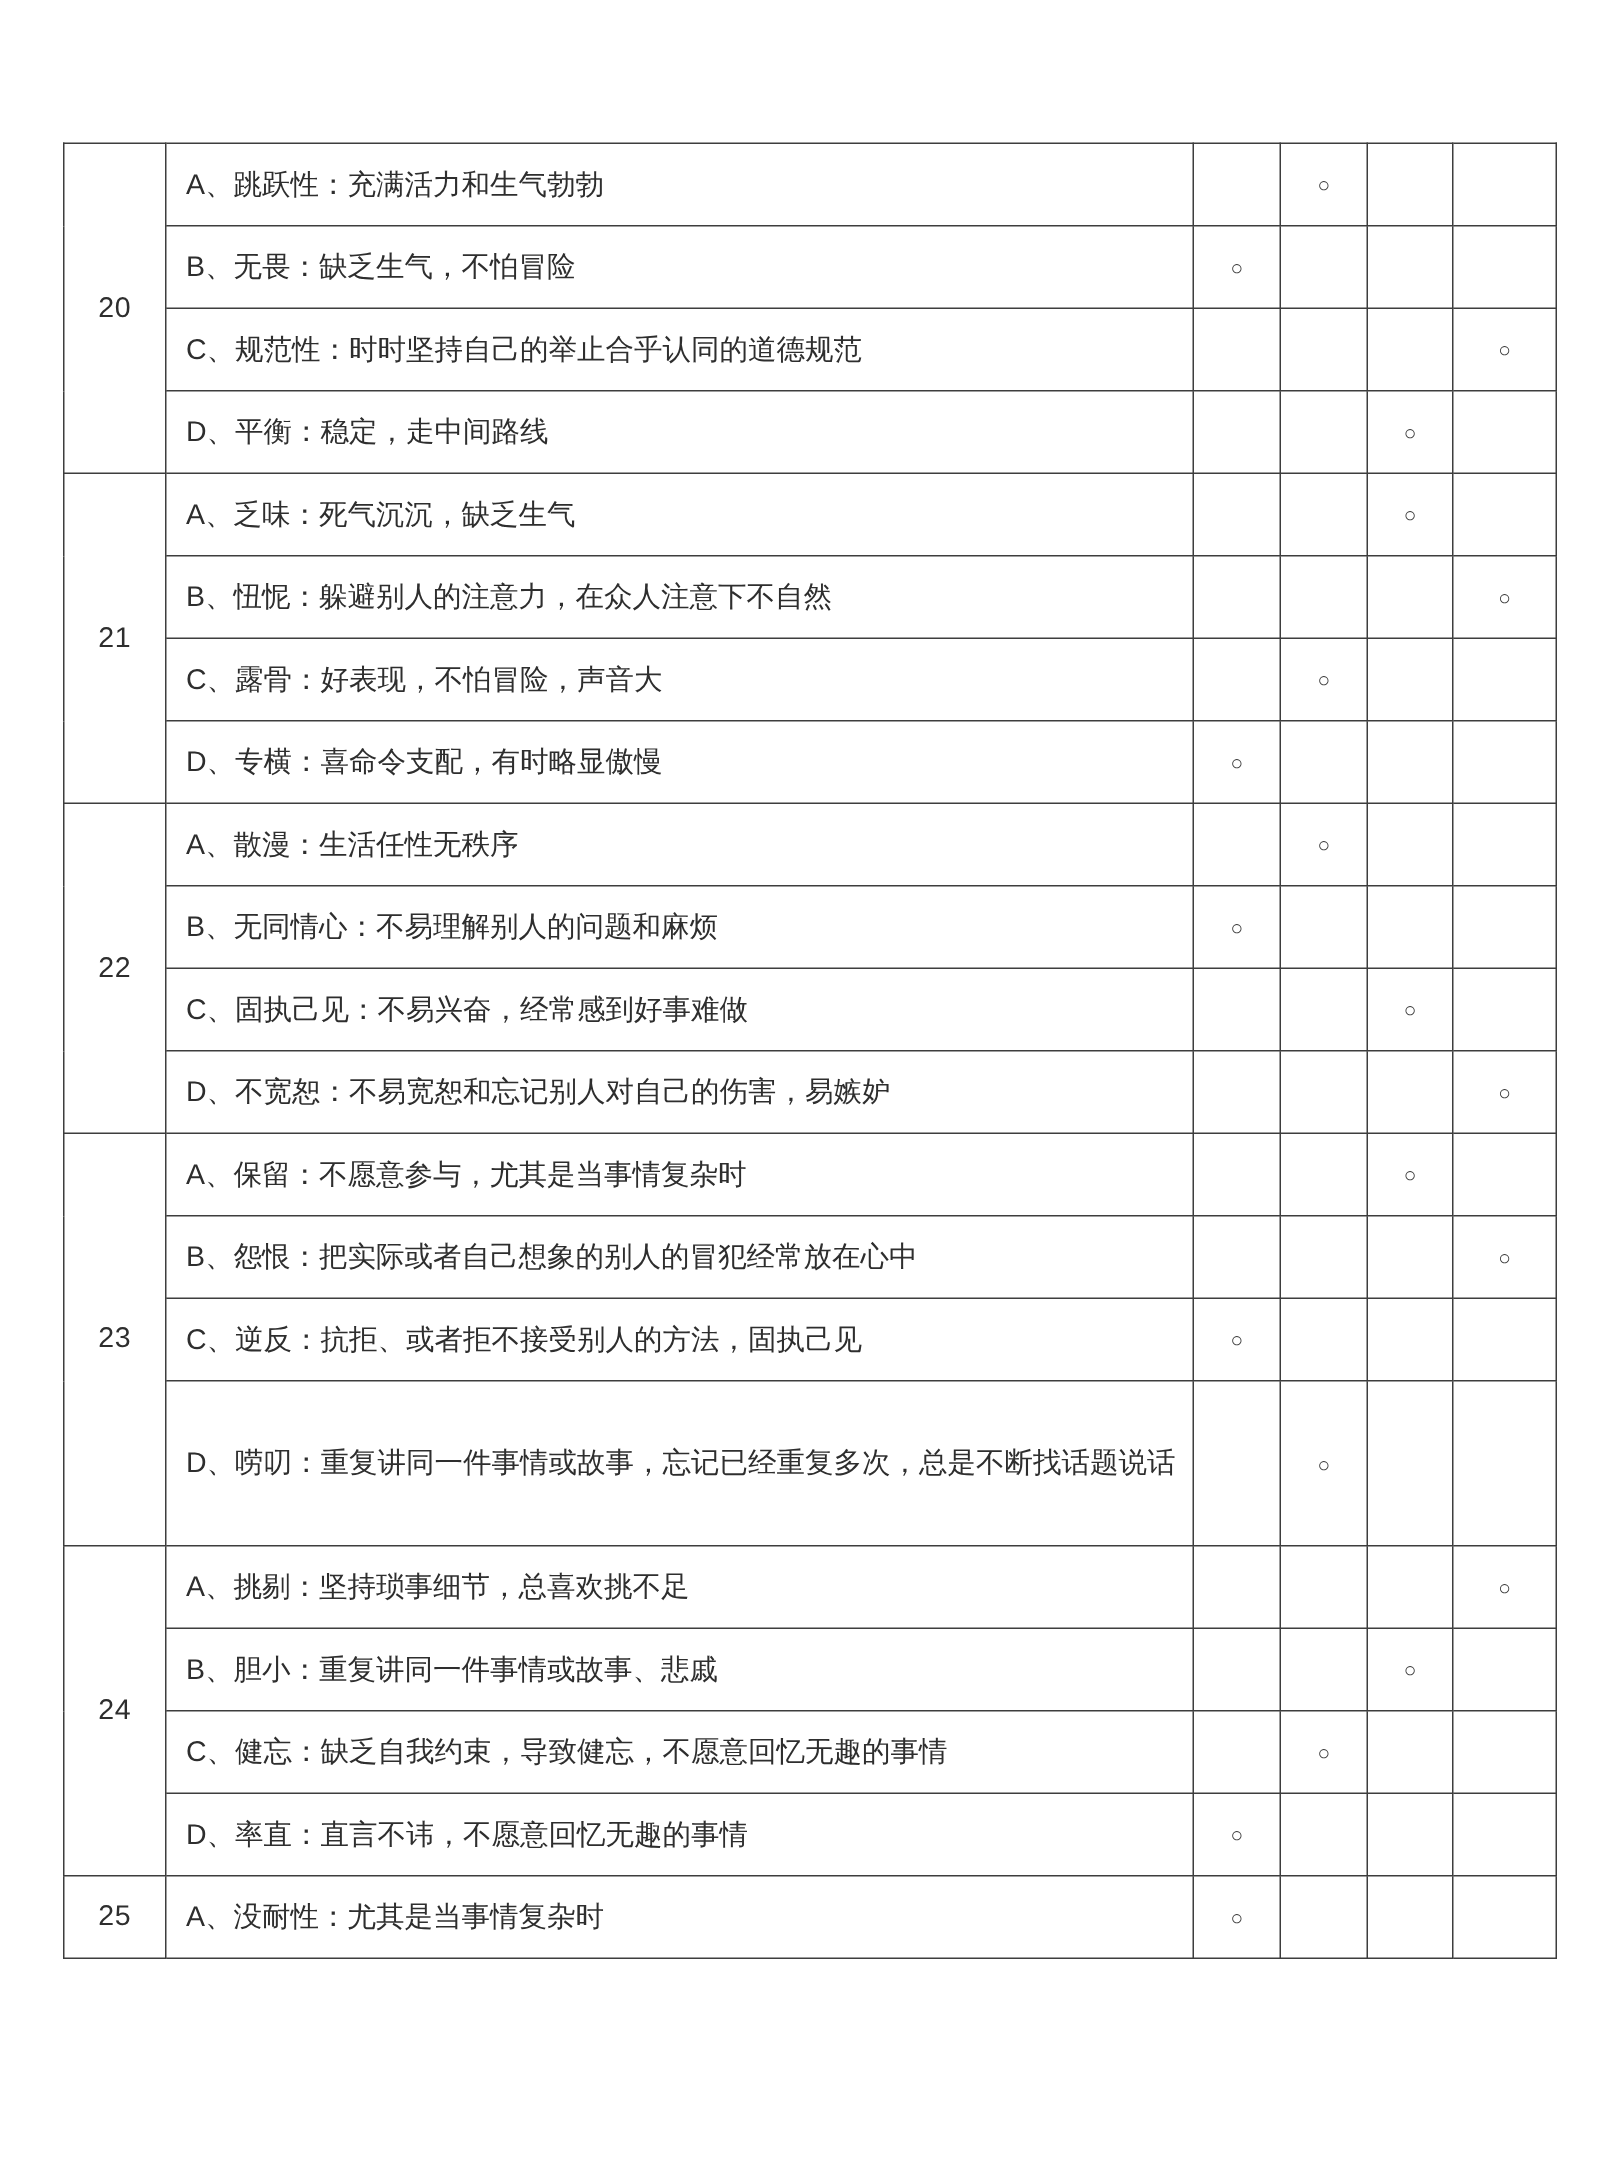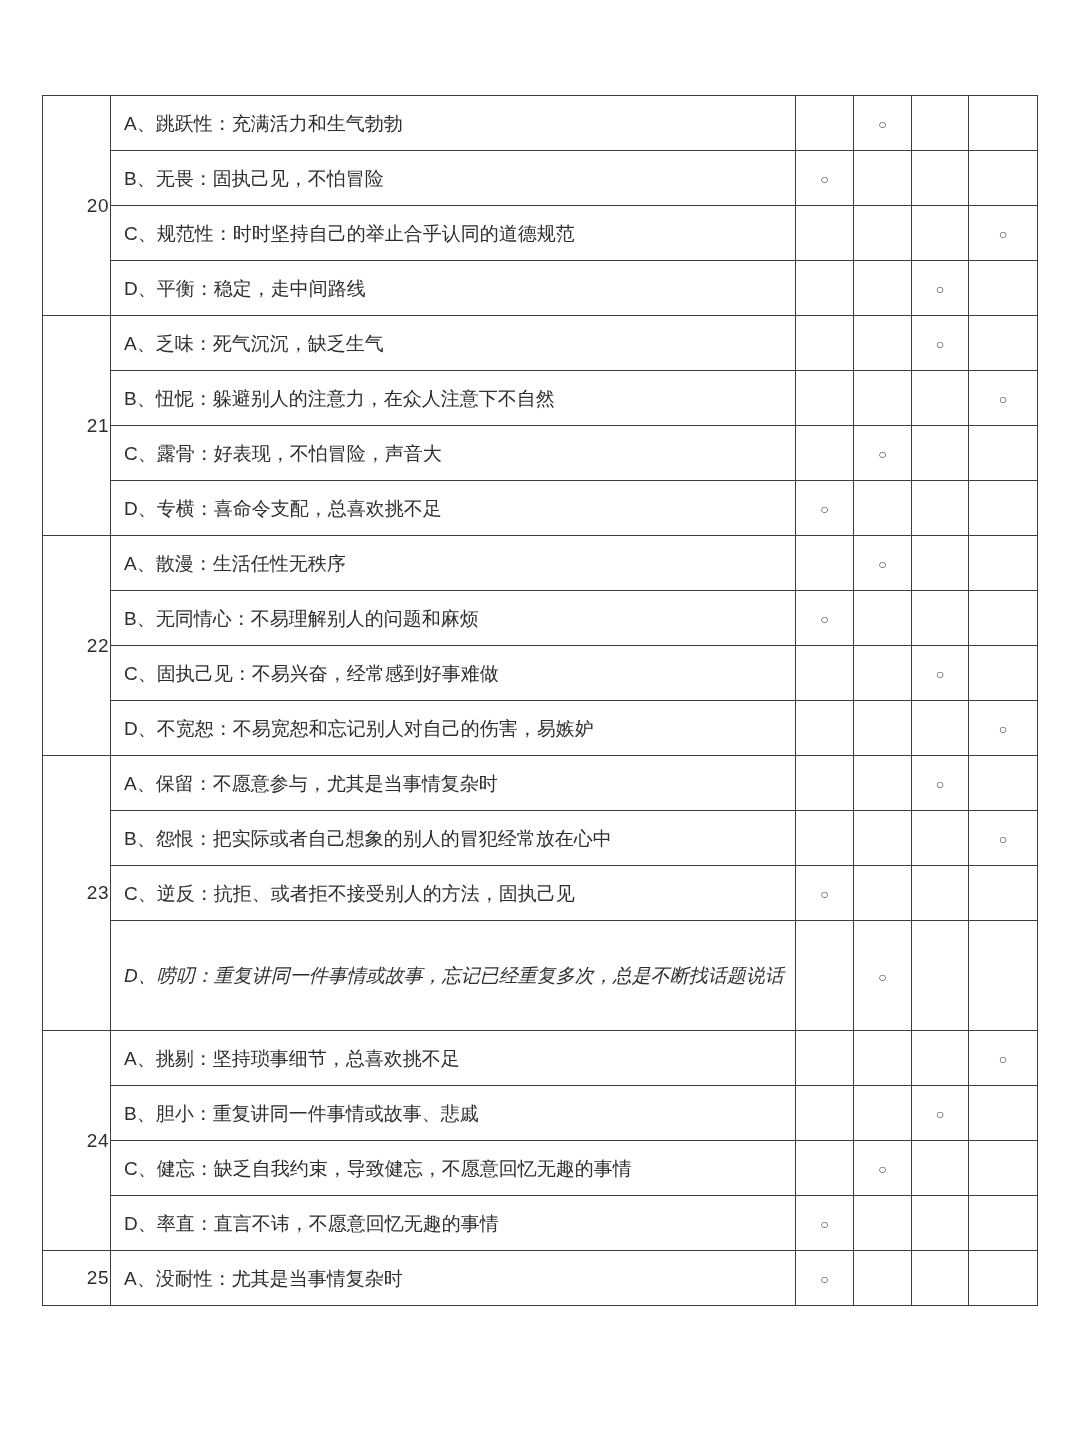--- a/index.html
+++ b/index.html
@@ -25,21 +25,21 @@
     border-collapse: collapse;
     table-layout: fixed;
   }
   .qtable td {
     border: 1px solid #3d3d3d;
     color: #2e2e2e;
     font-size: 19px;
     overflow: hidden;
   }
   .num-cell {
-    text-align: right;
+    text-align: center;
     vertical-align: middle;
     letter-spacing: 0.5px;
   }
   .text-cell {
     padding: 0 10px 0 13px;
     vertical-align: middle;
     line-height: 45px;
     word-break: break-all;
     margin-left: 43px;
   }
@@ -47,21 +47,21 @@
     text-align: center;
     vertical-align: middle;
   }
   .mark {
     display: inline-block;
     font-size: 14px;
     line-height: 1;
     color: #3c3c3c;
   }
   tr.row { height: 55px; }
-  tr.row-tall { height: 110px; font-style: italic; }
+  tr.row-tall { height: 110px; }
 </style>
 </head>
 <body>
 
 <div class="page">
   <table class="qtable">
     <colgroup>
       <col style="width:68px">
       <col style="width:685px">
       <col style="width:58px">
@@ -72,21 +72,21 @@
     <tbody id="table-body">
         <tr class="row">
           <td class="num-cell" rowspan="4">20</td>
           <td class="text-cell">A、跳跃性：充满活力和生气勃勃</td>
           <td class="mark-cell"></td>
           <td class="mark-cell"><span class="mark">○</span></td>
           <td class="mark-cell"></td>
           <td class="mark-cell"></td>
         </tr>
         <tr class="row">
-          <td class="text-cell">B、无畏：固执己见，不怕冒险</td>
+          <td class="text-cell">B、无畏：缺乏生气，不怕冒险</td>
           <td class="mark-cell"><span class="mark">○</span></td>
           <td class="mark-cell"></td>
           <td class="mark-cell"></td>
           <td class="mark-cell"></td>
         </tr>
         <tr class="row">
           <td class="text-cell">C、规范性：时时坚持自己的举止合乎认同的道德规范</td>
           <td class="mark-cell"></td>
           <td class="mark-cell"></td>
           <td class="mark-cell"></td>
@@ -115,21 +115,21 @@
           <td class="mark-cell"><span class="mark">○</span></td>
         </tr>
         <tr class="row">
           <td class="text-cell">C、露骨：好表现，不怕冒险，声音大</td>
           <td class="mark-cell"></td>
           <td class="mark-cell"><span class="mark">○</span></td>
           <td class="mark-cell"></td>
           <td class="mark-cell"></td>
         </tr>
         <tr class="row">
-          <td class="text-cell">D、专横：喜命令支配，总喜欢挑不足</td>
+          <td class="text-cell">D、专横：喜命令支配，有时略显傲慢</td>
           <td class="mark-cell"><span class="mark">○</span></td>
           <td class="mark-cell"></td>
           <td class="mark-cell"></td>
           <td class="mark-cell"></td>
         </tr>
         <tr class="row">
           <td class="num-cell" rowspan="4">22</td>
           <td class="text-cell">A、散漫：生活任性无秩序</td>
           <td class="mark-cell"></td>
           <td class="mark-cell"><span class="mark">○</span></td>

